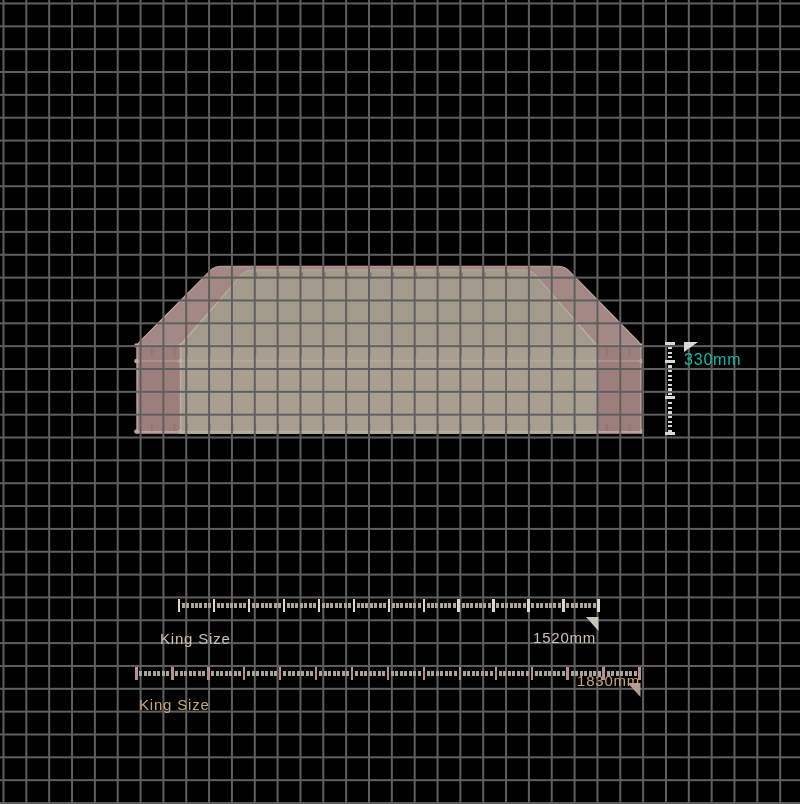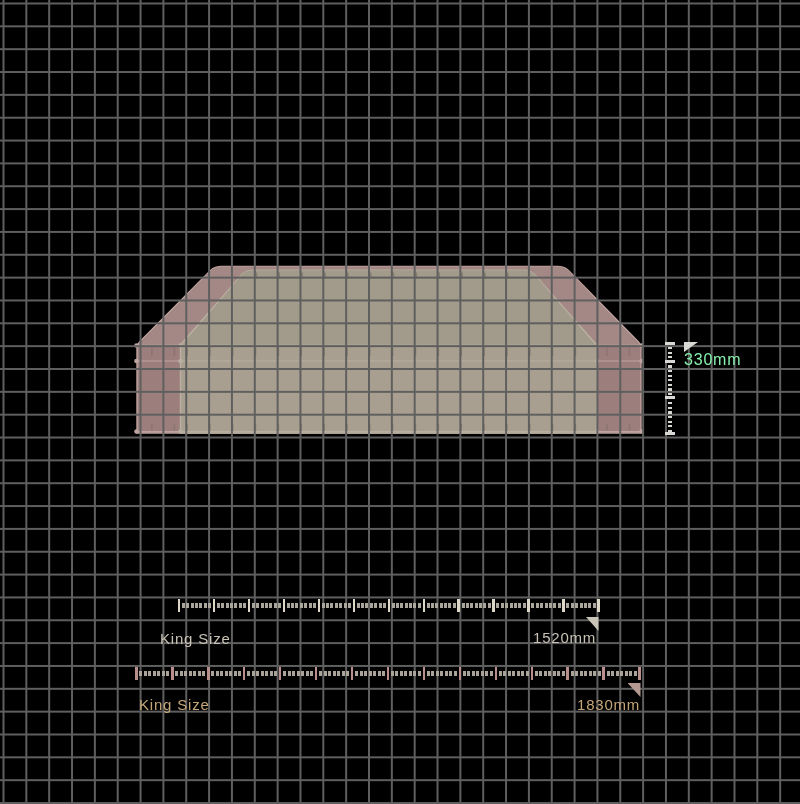--- a/index.html
+++ b/index.html
@@ -19,21 +19,21 @@
   .annotations{position:absolute;inset:0;}
   .tick{position:absolute;}
   .flag{position:absolute;}
   .flag-dl{clip-path:polygon(0 0,100% 0,0 100%);}
   .flag-dr{clip-path:polygon(0 0,100% 0,100% 100%);}
   .lbl{position:absolute;font-size:15px;letter-spacing:.8px;white-space:nowrap;}
   .lbl-height{left:684px;top:351px;font-size:16px;}
   .lbl-queen-name{left:160px;top:630px;}
   .lbl-queen-dim{left:533px;top:629px;}
   .lbl-king-name{left:139px;top:696px;}
-  .lbl-king-dim{left:577px;top:696px;}
+  .lbl-king-dim{left:577px;top:672px;}
   .flag-height{left:684px;top:342px;width:14px;height:10px;}
   .flag-queen{left:586px;top:617px;width:12.5px;height:14px;}
   .flag-king{left:627.5px;top:683px;width:13px;height:14px;}
 </style>
 </head>
 <body>
 
 <div class="stage">
 
   <svg class="scene" viewBox="0 0 800 804">
@@ -148,21 +148,21 @@
         <div class="tick" style="left: 667.7px; top: 393px; width: 4.6px; height: 2.2px; background: rgb(216, 215, 211);"></div>
         <div class="tick" style="left: 667.7px; top: 402.2px; width: 4.6px; height: 2.2px; background: rgb(216, 215, 211);"></div>
         <div class="tick" style="left: 667.7px; top: 406.8px; width: 4.6px; height: 2.2px; background: rgb(216, 215, 211);"></div>
         <div class="tick" style="left: 667.7px; top: 411.4px; width: 4.6px; height: 2.2px; background: rgb(216, 215, 211);"></div>
         <div class="tick" style="left: 667.7px; top: 416px; width: 4.6px; height: 2.2px; background: rgb(216, 215, 211);"></div>
         <div class="tick" style="left: 667.7px; top: 420.6px; width: 4.6px; height: 2.2px; background: rgb(216, 215, 211);"></div>
         <div class="tick" style="left: 667.7px; top: 425.2px; width: 4.6px; height: 2.2px; background: rgb(216, 215, 211);"></div>
         <div class="tick" style="left: 667.7px; top: 429.8px; width: 4.6px; height: 2.2px; background: rgb(216, 215, 211);"></div>
       </div>
     <div class="flag flag-dl flag-height" style="background: rgb(217, 217, 214);"></div>
-    <div class="lbl lbl-height" style="color: #86efac;">330mm</div>
+    <div class="lbl lbl-height" style="color: #14b8a6;">330mm</div>
 
     <div id="queen-ruler">
         <div class="tick" style="left: 177.8px; top: 599px; width: 2.4px; height: 13px; background: rgb(220, 215, 198);"></div>
         <div class="tick" style="left: 212.758px; top: 599px; width: 2.4px; height: 13px; background: rgb(220, 215, 198);"></div>
         <div class="tick" style="left: 247.717px; top: 599px; width: 2.4px; height: 13px; background: rgb(220, 215, 198);"></div>
         <div class="tick" style="left: 282.675px; top: 599px; width: 2.4px; height: 13px; background: rgb(220, 215, 198);"></div>
         <div class="tick" style="left: 317.633px; top: 599px; width: 2.4px; height: 13px; background: rgb(220, 215, 198);"></div>
         <div class="tick" style="left: 352.592px; top: 599px; width: 2.4px; height: 13px; background: rgb(220, 215, 198);"></div>
         <div class="tick" style="left: 387.55px; top: 599px; width: 2.4px; height: 13px; background: rgb(220, 215, 198);"></div>
         <div class="tick" style="left: 422.508px; top: 599px; width: 2.4px; height: 13px; background: rgb(220, 215, 198);"></div>

